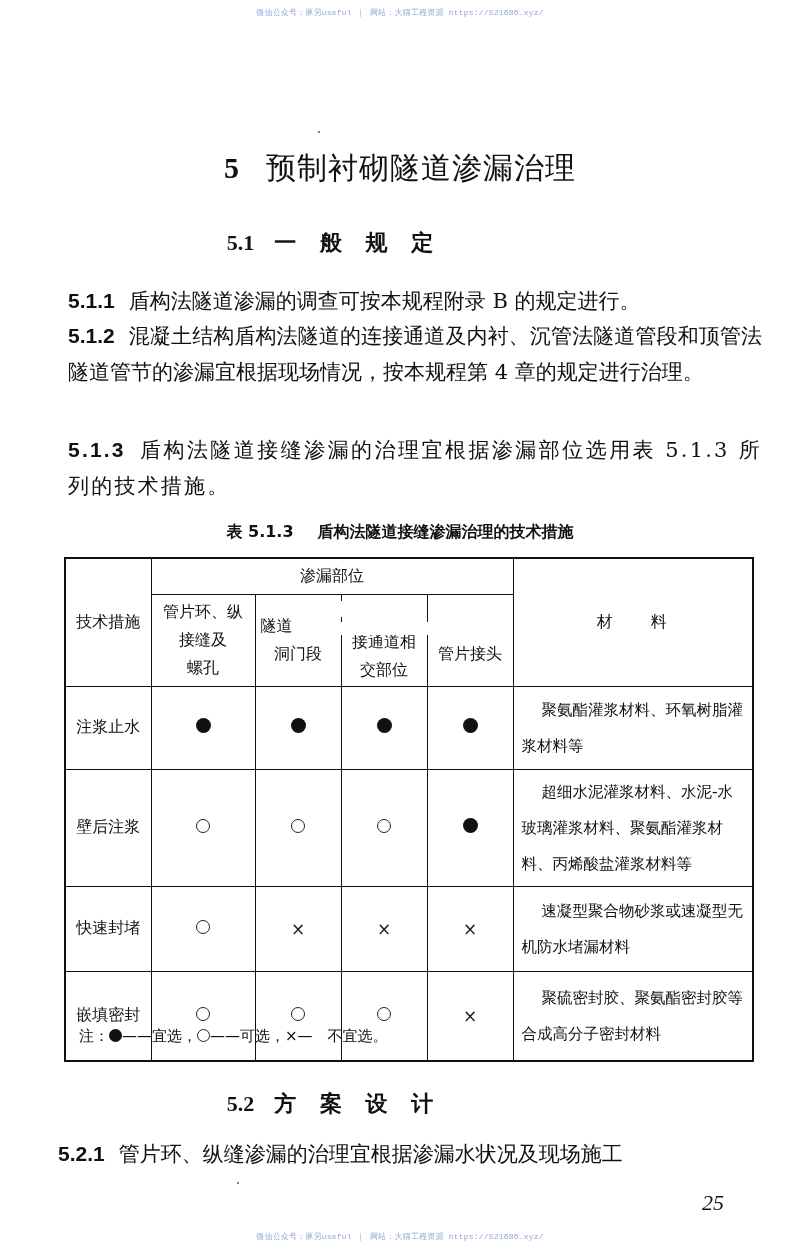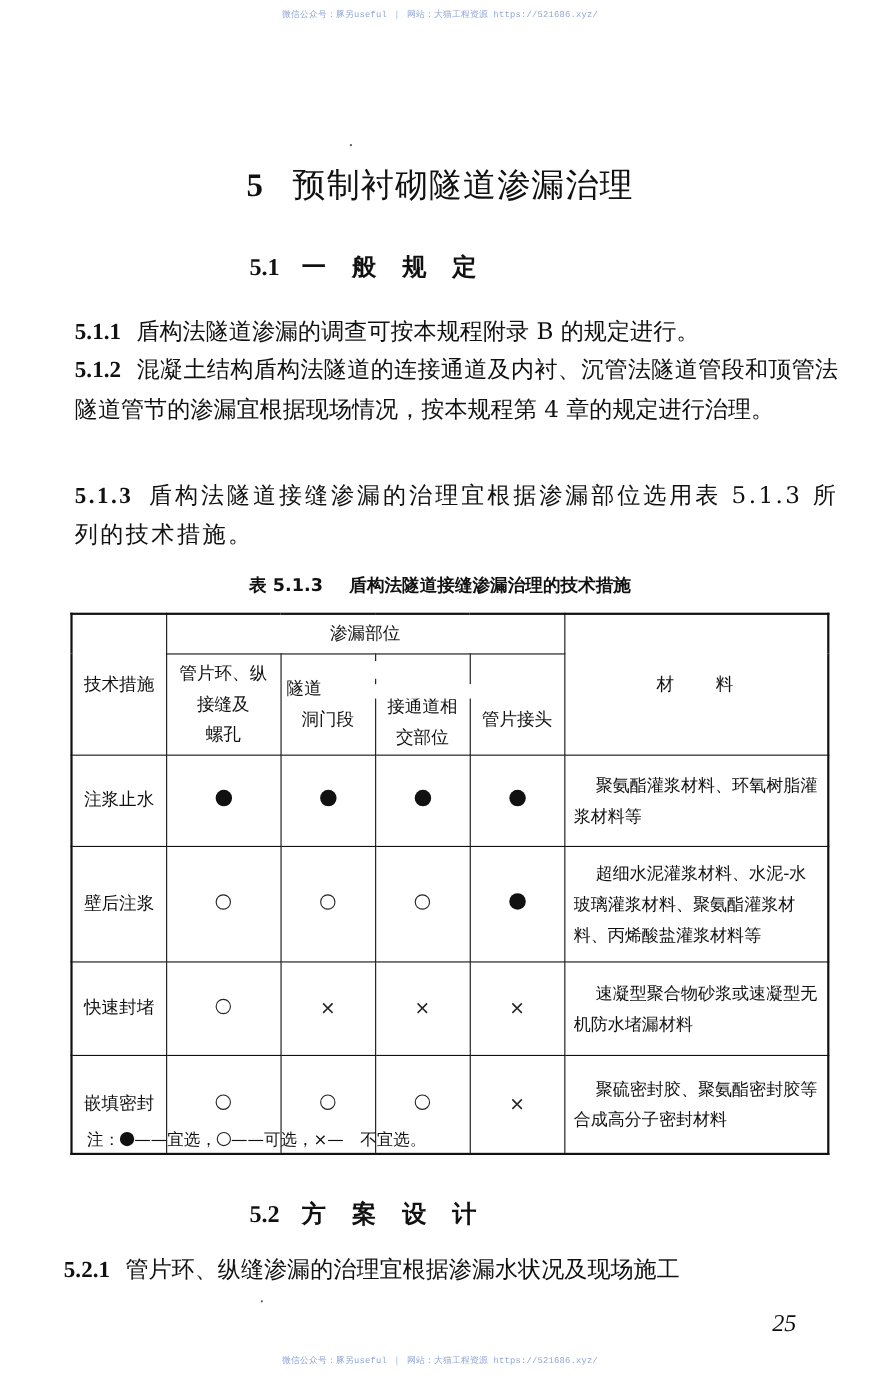--- a/index.html
+++ b/index.html
@@ -12,39 +12,39 @@
   .dot-mark { position:absolute; width:2px; height:2px; background:#555; border-radius:1px; }
   .chapter-title { position:absolute; top:148px; left:0; width:800px; text-align:center;
         font-size:30px; letter-spacing:1px; }
   .chapter-title .num { font-family:"Liberation Serif", serif; font-weight:bold; margin-right:26px; }
   .section-title { position:absolute; left:0; width:668px; text-align:center; font-size:22px; font-weight:bold; }
   .section-title .num { font-family:"Liberation Serif", serif; margin-right:20px; }
   .sec51 { top:228px; letter-spacing:8px; }
   .sec52 { top:1089px; letter-spacing:8px; }
   .section-title .num { letter-spacing:0; }
   .para { position:absolute; left:68px; width:694px; font-size:21px; line-height:36px; text-align:justify; }
-  .para .clause { font-family:Liberation Serif, serif; font-weight:bold; margin-right:14px; }
+  .para .clause { font-family:Liberation Sans, sans-serif; font-weight:bold; margin-right:14px; }
   .p511 { top:283px; }
   .p512 { top:318px; }
   .p513 { top:432px; letter-spacing:2.2px; }
   .p521 { top:1136px; left:58px; width:710px; }
   .table-caption { position:absolute; top:522px; left:0; width:800px; text-align:center;
         font-size:16px; font-weight:bold; font-family:"DejaVu Sans", sans-serif; }
   .table-caption .num { margin-right:24px; }
   table.measures { position:absolute; top:557px; left:64px; width:690px; border-collapse:collapse;
         font-size:16px; font-family:"DejaVu Sans", sans-serif; }
   table.measures td, table.measures th { border:1.5px solid #111; padding:1px; text-align:center; font-weight:normal; }
   table.measures { border:2.5px solid #111; }
   .h-top { height:36px; }
   .h-sub { height:92px; line-height:28px; }
   .row1 td { height:74px; }
   .row2 td { height:96px; }
   .row3 td { height:76px; }
   .row4 td { height:80px; }
-  .mat { text-align:left !important; padding:4px 6px 4px 8px !important; line-height:28px; font-size:15.5px;margin-top:48px; }
+  .mat { text-align:left !important; padding:4px 6px 4px 8px !important; line-height:36px; font-size:15.5px;margin-top:48px; }
   .mat .indent { display:inline-block; width:20px; }
   .sym-filled { display:inline-block; width:15px; height:15px; border-radius:50%; background:#111; }
   .sym-open { display:inline-block; width:14px; height:14px; border-radius:50%; border:1.4px solid #222; box-sizing:border-box; }
   .sym-x { display:inline-block; font-size:17px; color:#222; font-family:"DejaVu Sans", sans-serif; }
   .mask { position:absolute; background:#fff; }
   .note { position:absolute; top:1027px; left:79px; font-size:15px; font-family:"DejaVu Sans", sans-serif; }
   .note .sym-filled { width:13px; height:13px; vertical-align:-1px; }
   .note .sym-open { width:13px; height:13px; vertical-align:-1px; }
   .page-number { position:absolute; top:1190px; left:702px; font-size:22px; font-style:italic;
         font-family:"Liberation Serif", serif; }

